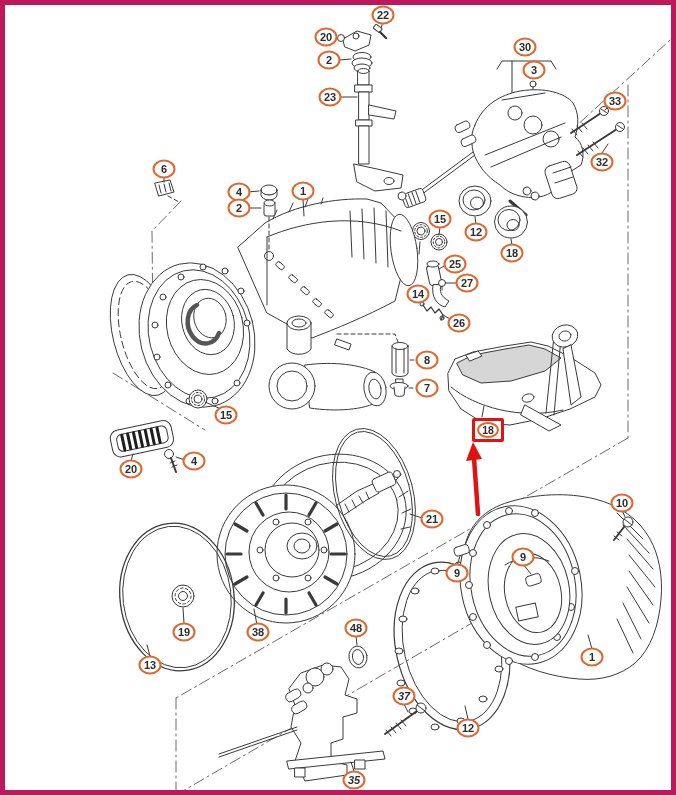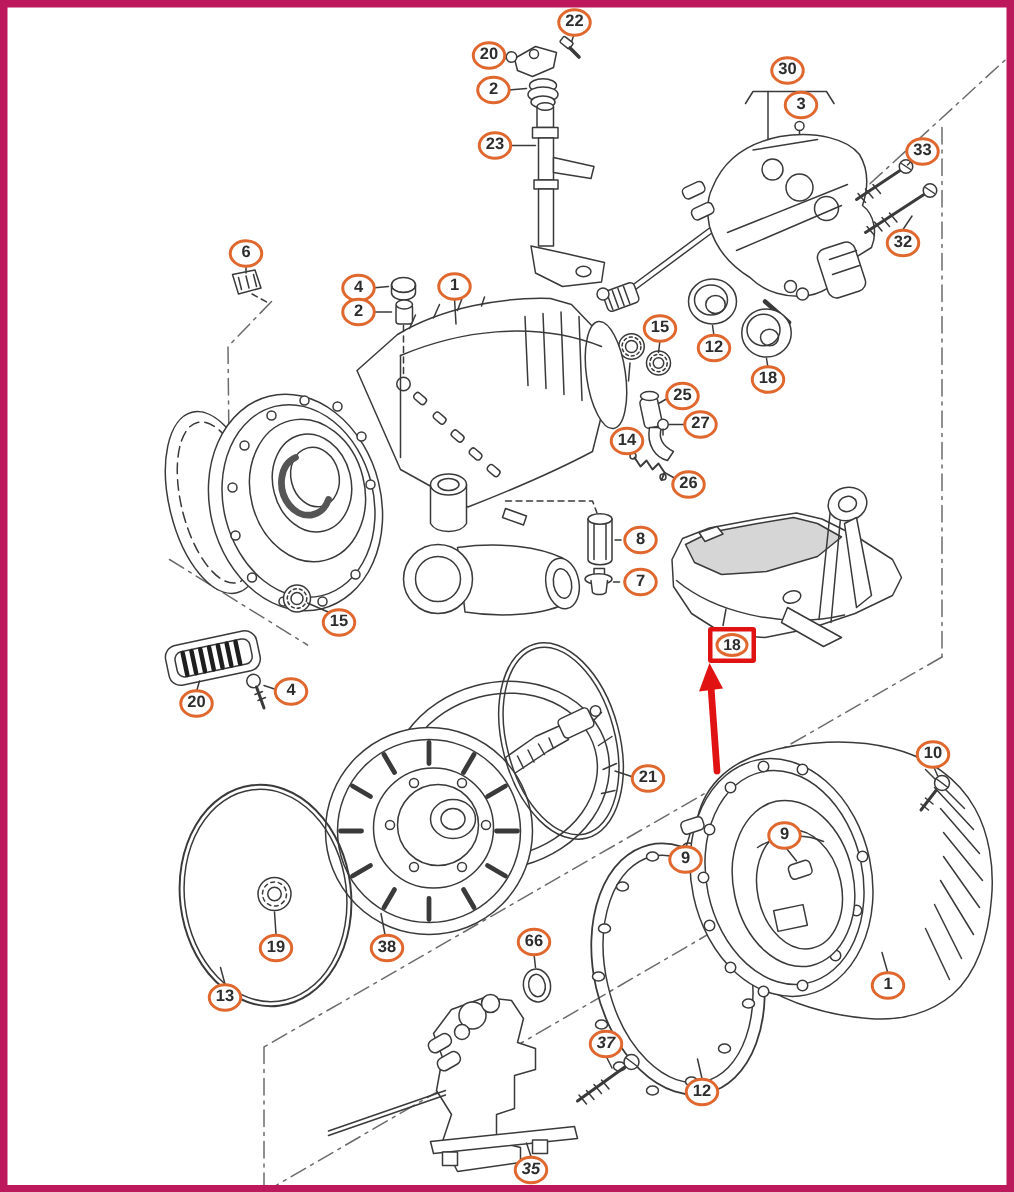--- a/index.html
+++ b/index.html
@@ -462,19 +462,19 @@
         <div class="callout" style="color: rgb(45, 45, 45);">18</div>
       </div>
       <div class="callout" style="color: rgb(45, 45, 45); left: 427px; top: 514px;">21</div>
       <div class="callout" style="color: rgb(45, 45, 45); left: 617px; top: 498px;">10</div>
       <div class="callout" style="color: rgb(45, 45, 45); left: 452px; top: 568px;">9</div>
       <div class="callout" style="color: rgb(45, 45, 45); left: 518px; top: 552px;">9</div>
       <div class="callout" style="color: rgb(45, 45, 45); left: 587px; top: 652px;">1</div>
       <div class="callout" style="color: rgb(45, 45, 45); left: 179px; top: 627px;">19</div>
       <div class="callout" style="color: rgb(45, 45, 45); left: 253px; top: 627px;">38</div>
       <div class="callout" style="color: rgb(45, 45, 45); left: 145px; top: 660px;">13</div>
-      <div class="callout" style="color: rgb(45, 45, 45); left: 351px; top: 623px;">66</div>
+      <div class="callout" style="color: rgb(45, 45, 45); left: 351px; top: 623px;">48</div>
       <div class="callout" style="color: rgb(45, 45, 45); left: 399px; top: 691px; font-style: italic;">37</div>
       <div class="callout" style="color: rgb(45, 45, 45); left: 463px; top: 723px;">12</div>
       <div class="callout" style="color: rgb(45, 45, 45); left: 349px; top: 775px; font-style: italic;">35</div>
     </div>
 
 </div>
 
 </body></html>

